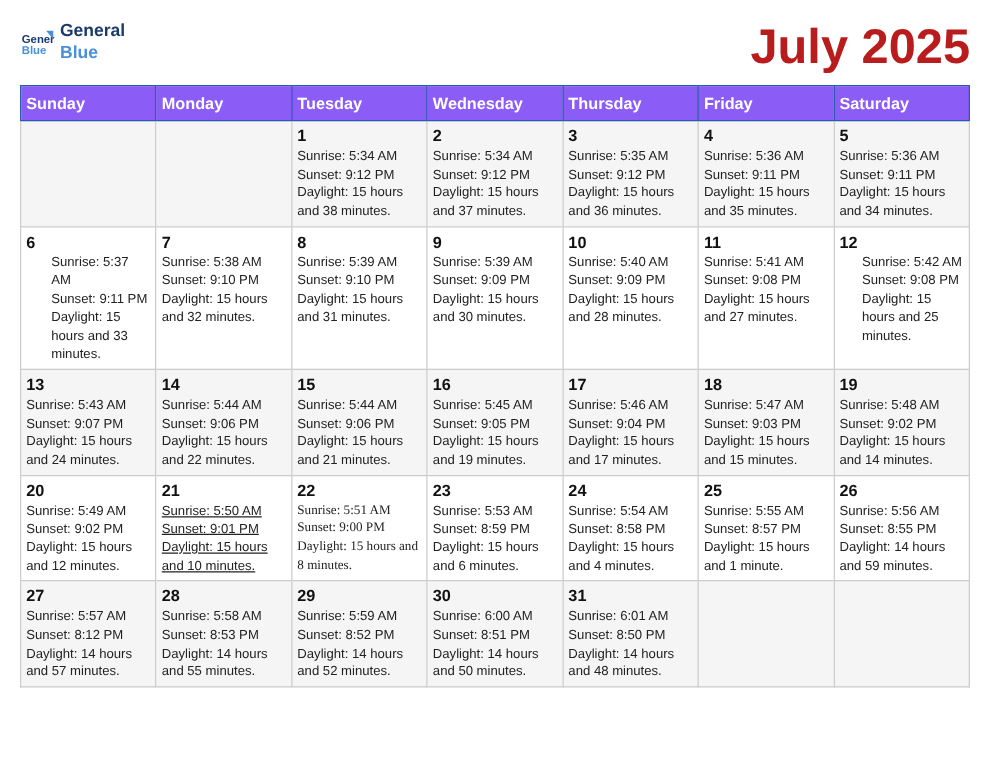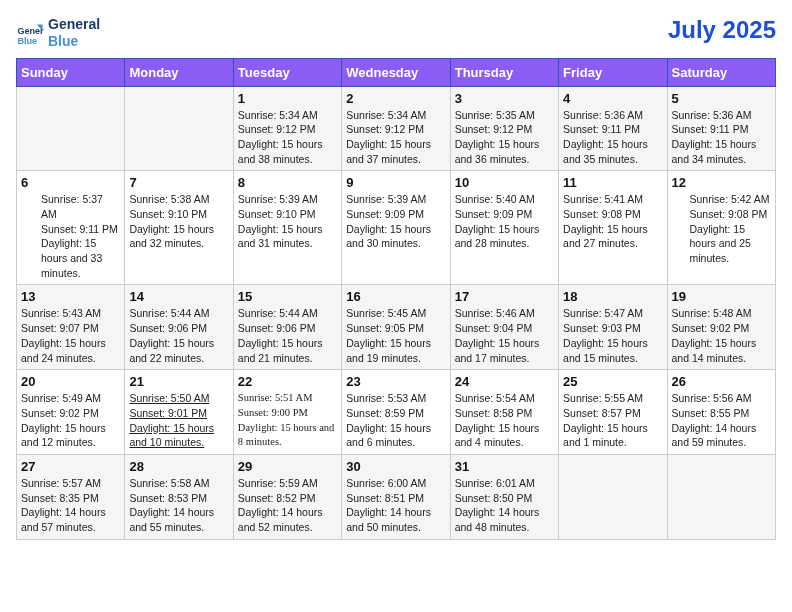--- a/index.html
+++ b/index.html
@@ -23,23 +23,23 @@
     }
     .logo-icon {
       width: 28px;
       height: 28px;
       margin-right: 2px;
     }
     .title-block {
       text-align: right;
     }
     .month-title {
-      font-size: 24px;
+      font-size: 39px;
       font-weight: bold;
-      color: #1d4ed8;
+      color: #b91c1c;
     }
     .location-title {
       font-size: 15px;
       color: #1a1a2e;
     }
     table {
       width: 100%;
       border-collapse: collapse;
       font-size: 11px;
     }
@@ -276,21 +276,21 @@
           <span class="day-num">26</span>
           <div class="day-info" style="white-space: pre-line;">Sunrise: 5:56 AM
 Sunset: 8:55 PM
 Daylight: 14 hours and 59 minutes.</div>
         </td>
       </tr>
       <tr>
         <td>
           <span class="day-num">27</span>
           <div class="day-info" style="white-space: pre-line;">Sunrise: 5:57 AM
-Sunset: 8:35 PM
+Sunset: 8:12 PM
 Daylight: 14 hours and 57 minutes.</div>
         </td>
         <td>
           <span class="day-num">28</span>
           <div class="day-info" style="white-space: pre-line;">Sunrise: 5:58 AM
 Sunset: 8:53 PM
 Daylight: 14 hours and 55 minutes.</div>
         </td>
         <td>
           <span class="day-num">29</span>

